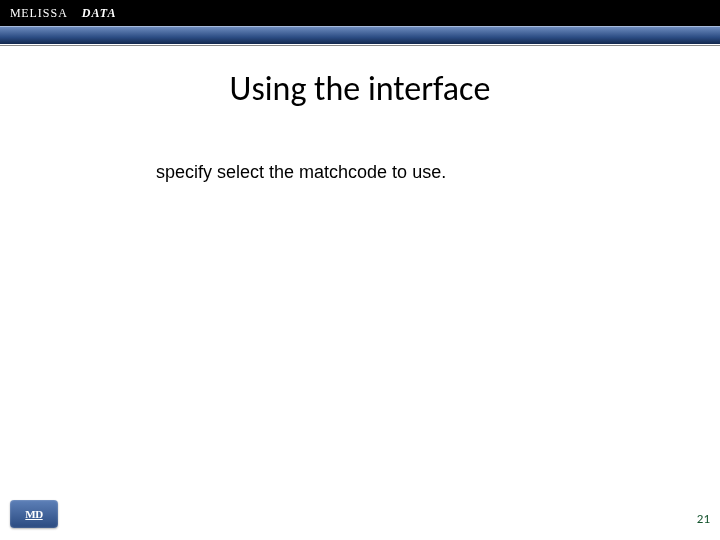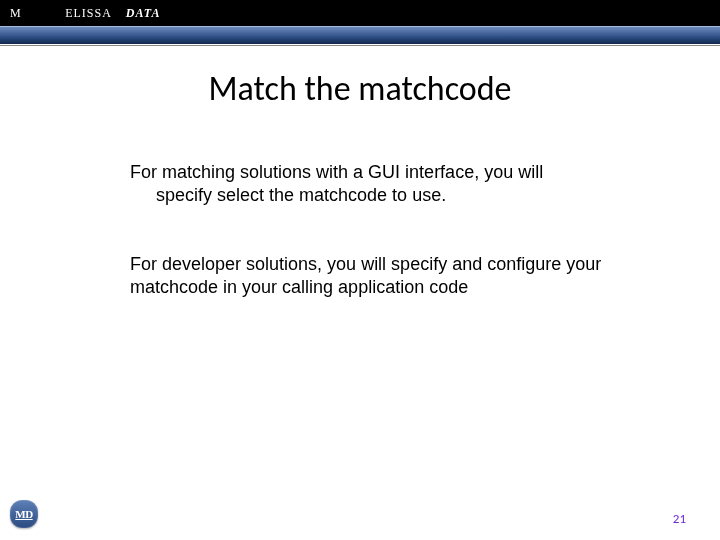--- a/index.html
+++ b/index.html
@@ -1,57 +1,55 @@
 <!DOCTYPE html>
 <html><head>
 <meta charset="utf-8">
 <style>
   * { margin: 0; padding: 0; box-sizing: border-box; }
   html, body { width: 720px; height: 540px; background: #fff; font-family: Arial, Helvetica, sans-serif; overflow: hidden; }
   .slide { position: relative; width: 720px; height: 540px; }
   .top-bar { height: 26px; background: #000; display: flex; align-items: center; padding-left: 10px; }
   .brand { color: #fff; font-size: 12px; font-family: Georgia, 'Times New Roman', serif; letter-spacing: 0.5px; }
   .brand .m1 { font-weight: normal; }
-  .brand .rest1 { font-variant: small-caps; letter-spacing: 1px; padding-left: 44px; }
+  .brand .rest1 { font-variant: small-caps; letter-spacing: 1px; }
   .brand .data { font-weight: bold; font-style: italic; letter-spacing: 1px; margin-left: 14px; }
   .stripe { height: 18px; background: linear-gradient(to bottom, #6d8bbd 0%, #2c4d84 60%, #12274d 100%); border-top: 1px solid #a7bbdc; }
   .thin-line { height: 1px; background: #888; margin-top: 1px; }
   .title { font-family: Calibri, Arial, sans-serif; font-size: 34px; color: #000; text-align: center; margin-top: 22px; font-weight: 400; }
   .body { padding: 0 110px 0 130px; margin-top: 52px; }
   .para { font-family: Arial, Helvetica, sans-serif; font-size: 18px; color: #000; line-height: 1.28; margin-bottom: 46px; }
   .para.first { text-indent: 0; }
   .para.first .line2pad { display: block; padding-left: 26px; }
   .md-badge {
-    position: absolute; left: 10px; bottom: 12px; width: 28px; height: 28px;
+    position: absolute; left: 10px; bottom: 12px; width: 48px; height: 28px;
     background: linear-gradient(to bottom, #5d80b8 0%, #2a4a80 100%);
-    border-radius: 12px; color: #fff; font-family: Georgia, serif; font-size: 11px;
+    border-radius: 4px; color: #fff; font-family: Georgia, serif; font-size: 11px;
     display: flex; align-items: center; justify-content: center; font-weight: bold;
     box-shadow: inset 0 0 2px rgba(255,255,255,0.4), 0 1px 2px rgba(0,0,0,0.3);
     text-decoration: underline;
     letter-spacing: -0.5px;
   }
-  .page-num { position: absolute; right: 34px; bottom: 14px; font-size: 13px; color: #6d28d9; font-family: Calibri, Arial, sans-serif; }
+  .page-num { position: absolute; right: 10px; bottom: 14px; font-size: 13px; color: #14532d; font-family: Calibri, Arial, sans-serif; }
 </style>
 </head>
 <body>
 
 <div class="slide">
   <div class="top-bar">
     <span class="brand">
       <span class="m1">M</span><span class="rest1">ELISSA</span><span class="data">DATA</span>
     </span>
   </div>
   <div class="stripe"></div>
   <div class="thin-line"></div>
 
-  <h1 class="title">Match the matchcode</h1>
+  <h1 class="title">Using the interface</h1>
 
   <div class="body">
     <p class="para first">
-      <span>For matching solutions with a GUI interface, you will</span>
       <span class="line2pad">specify select the matchcode to use.</span>
     </p>
-    <p class="para">For developer solutions, you will specify and configure your matchcode in your calling application code</p>
   </div>
 
   <div class="md-badge">MD</div>
   <div class="page-num">21</div>
 </div>
 
 </body></html>

